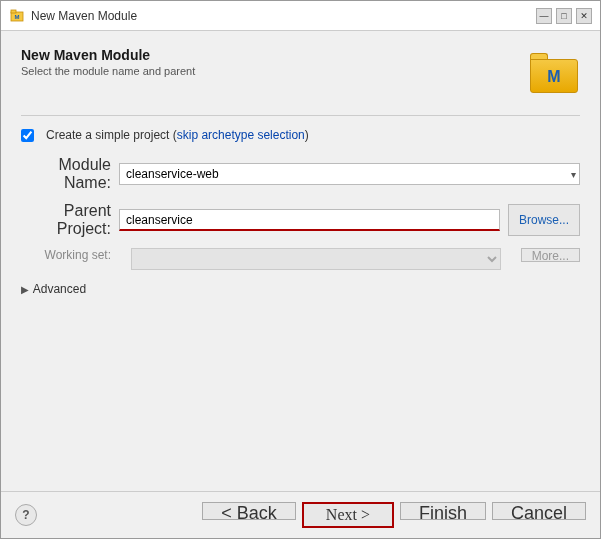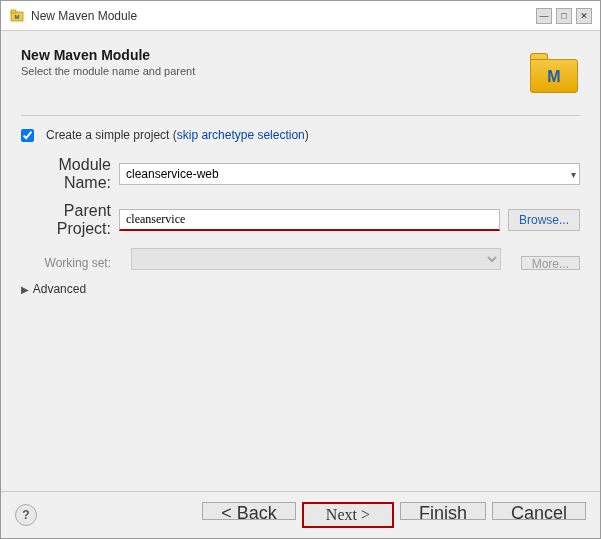--- a/index.html
+++ b/index.html
@@ -183,36 +183,35 @@
     .dropdown-arrow {
       position: absolute;
       right: 4px;
       top: 50%;
       transform: translateY(-50%);
       font-size: 10px;
       color: #555;
       pointer-events: none;
     }
     .browse-btn {
-      height: 22px;
+      height: 32px;
       padding: 0 10px;
       background: #e8e8e8;
       border: 1px solid #bbb;
       font-size: 12px;
       cursor: pointer;
       color: #1a5fb4;
       white-space: nowrap;
     }
     .input-underline {
       border-bottom: 2px solid #aa0000 !important;
-      font-family: Liberation Serif, serif;
     }
     .working-set-row {
       display: flex;
-      align-items: flex-end;
+      align-items: flex-start;
       margin-bottom: 10px;
       gap: 20px;
     }
     .working-set-label {
       width: 90px;
       text-align: right;
       font-size: 12px;
       color: #888;
       flex-shrink: 0;
     }

